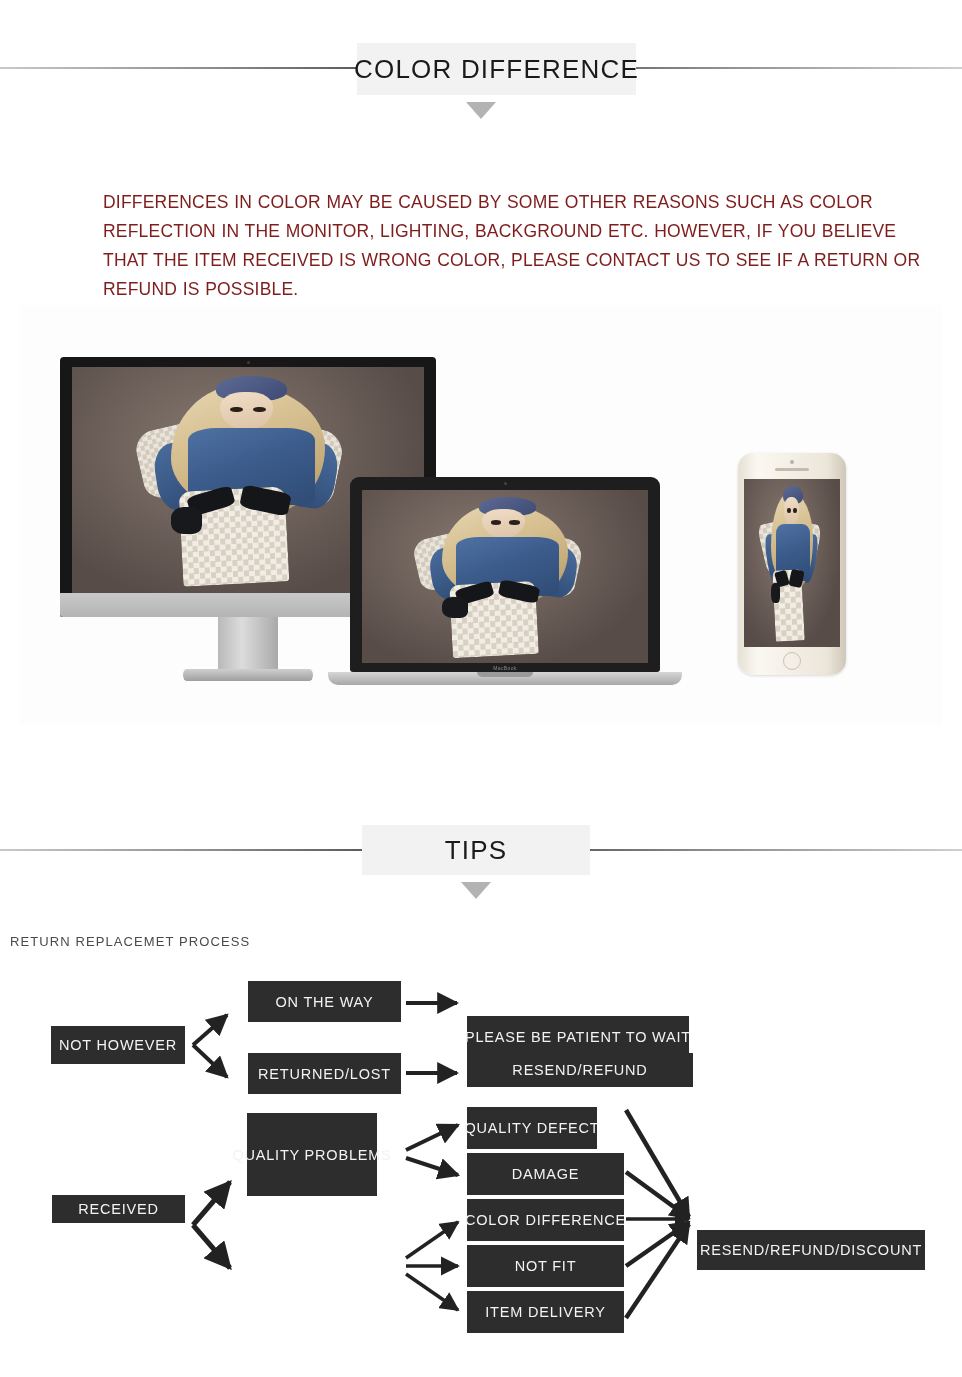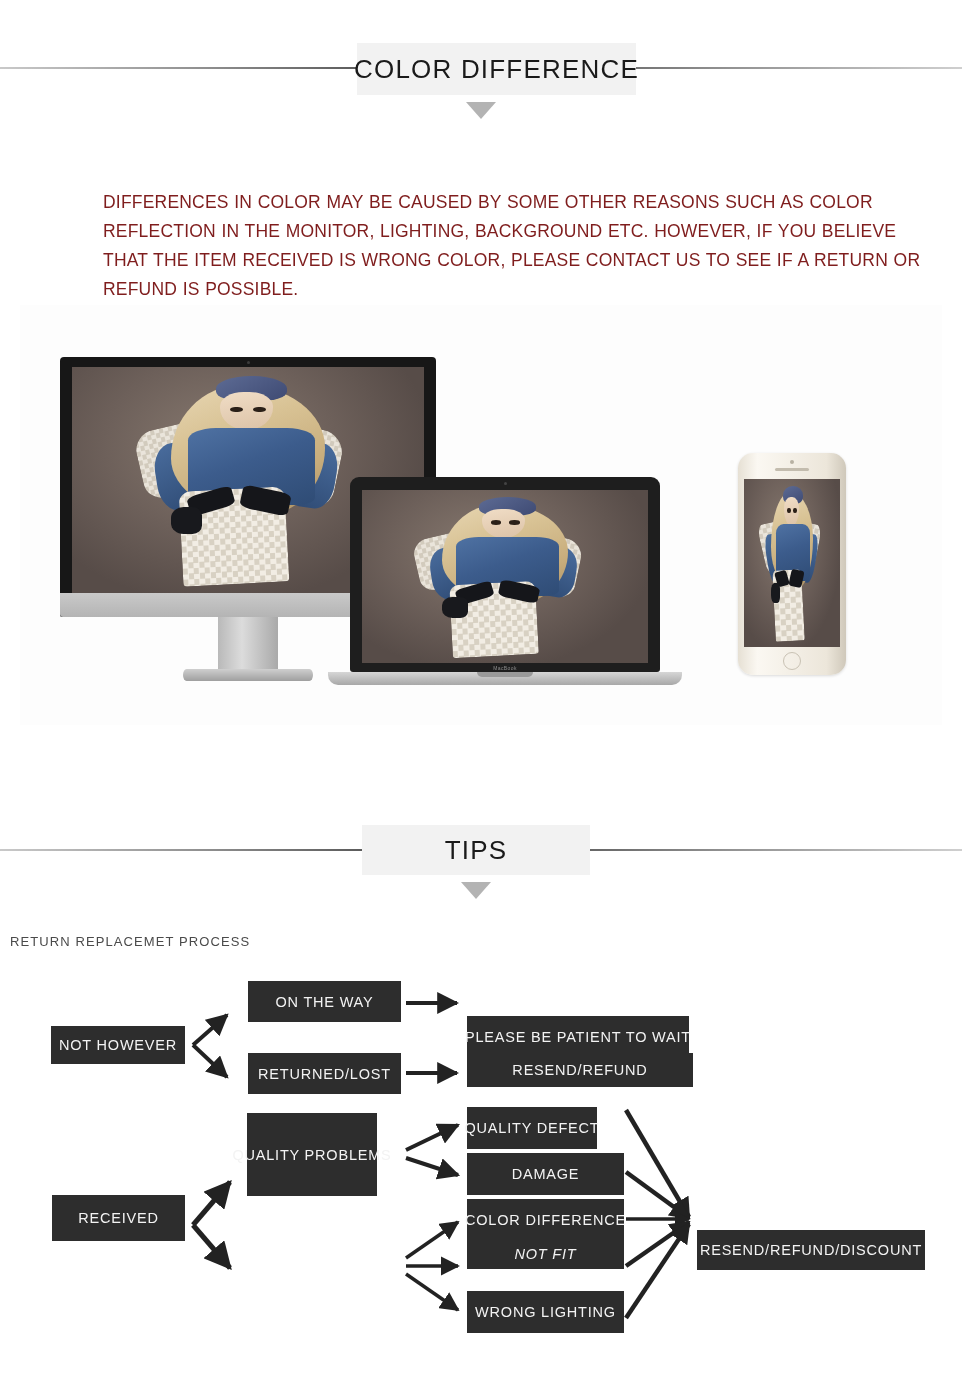--- a/index.html
+++ b/index.html
@@ -472,45 +472,45 @@
   </div>
 
   <div class="node" style="left:467px; top:23px;  width:222px; height:41px;margin-top:33px;">
     <span>PLEASE BE PATIENT TO WAIT</span>
   </div>
 
   <div class="node" style="left:467px; top:93px;  width:226px; height:34px;">
     <span>RESEND/REFUND</span>
   </div>
 
-  <div class="node" style="left:52px;  top:235px; width:133px; height:46px;">
+  <div class="node" style="left:52px;  top:235px; width:133px; height:28px;">
     <span>RECEIVED</span>
   </div>
 
   <div class="node" style="left:247px; top:153px; width:130px; height:83px;">
     <span>QUALITY PROBLEMS</span>
   </div>
 
 
   <div class="node" style="left:467px; top:147px; width:130px; height:42px;">
     <span>QUALITY DEFECT</span>
   </div>
 
   <div class="node" style="left:467px; top:193px; width:157px; height:42px;">
     <span>DAMAGE</span>
   </div>
 
   <div class="node" style="left:467px; top:239px; width:157px; height:42px;">
     <span>COLOR DIFFERENCE</span>
   </div>
 
-  <div class="node" style="left:467px; top:279px; width:157px; height:30px;font-style:italic;">
+  <div class="node" style="left:467px; top:285px; width:157px; height:42px;">
     <span>NOT FIT</span>
   </div>
 
   <div class="node" style="left:467px; top:331px; width:157px; height:42px;">
-    <span>WRONG LIGHTING</span>
+    <span>ITEM DELIVERY</span>
   </div>
 
   <div class="node" style="left:697px; top:239px; width:228px; height:40px;margin-top:31px;">
     <span>RESEND/REFUND/DISCOUNT</span>
   </div>
 </div>
 
 </body></html>

